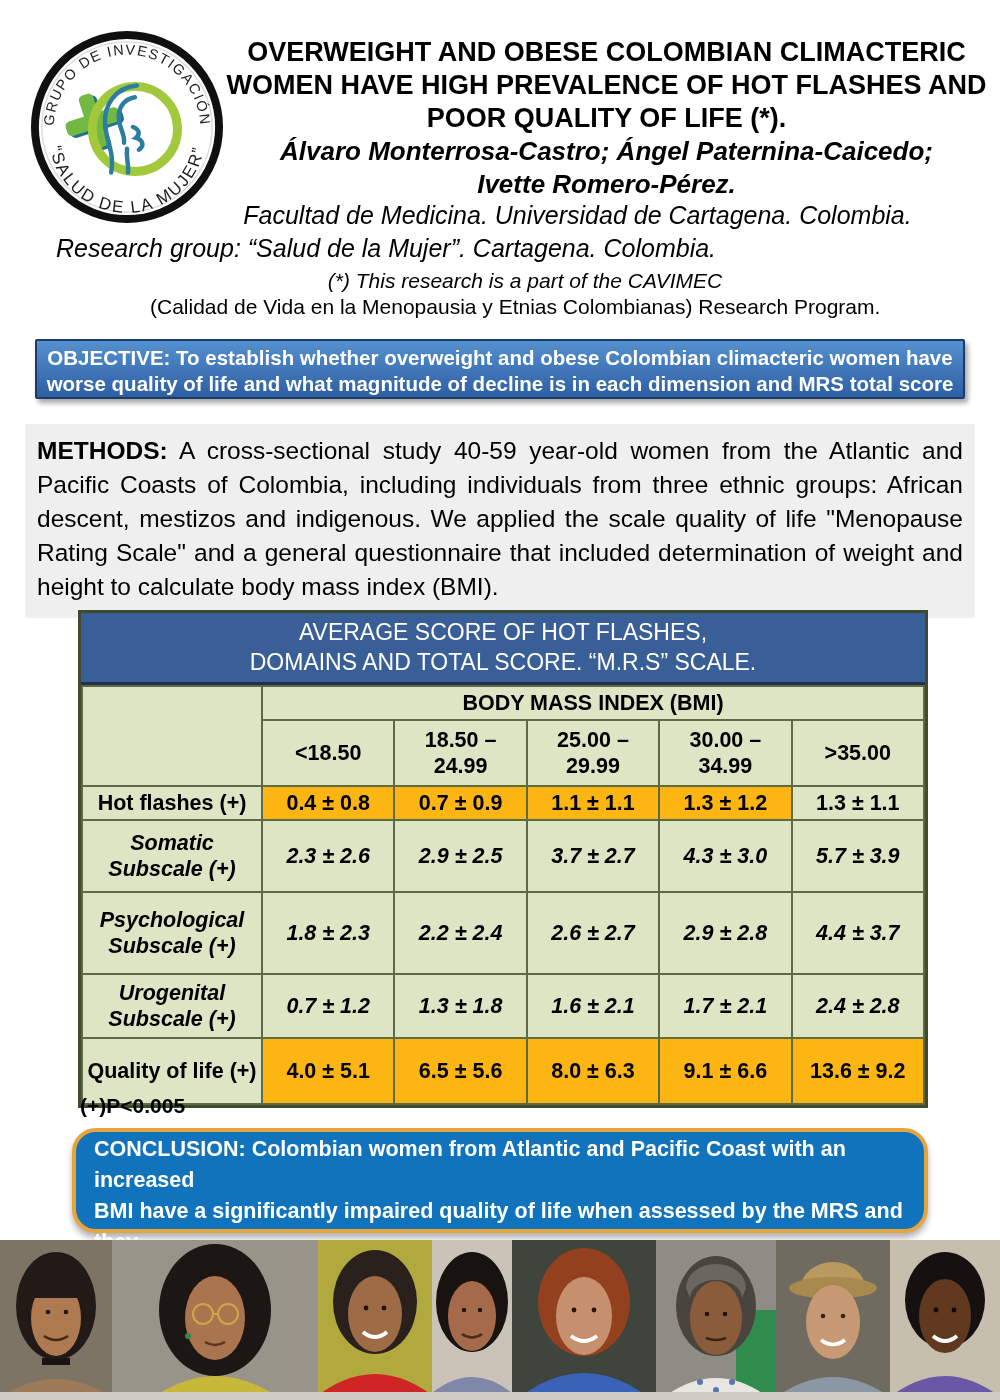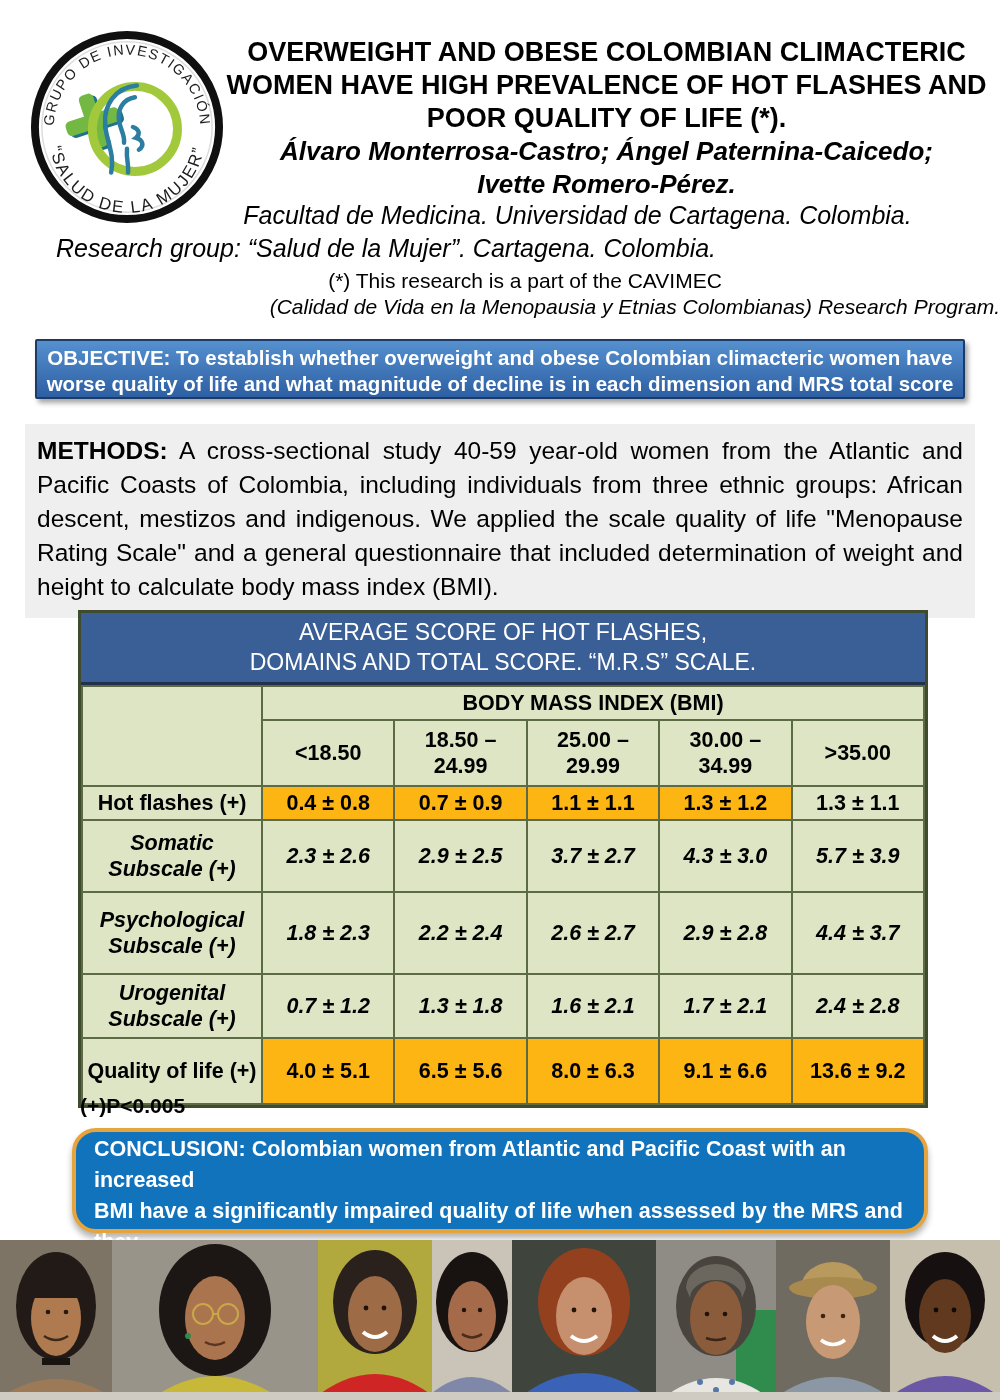--- a/index.html
+++ b/index.html
@@ -9,22 +9,22 @@
   }
   
   .logo{position:absolute;left:28px;top:28px;width:198px;height:198px;}
   .logo svg{width:100%;height:100%;font-family:"Liberation Sans",sans-serif;}
   .title-block{position:absolute;left:225px;right:12px;top:36px;text-align:center;}
   .title-line{font-size:27px;line-height:33px;font-weight:bold;}
   .author-line{font-size:26px;line-height:33px;font-weight:bold;font-style:italic;}
   .affil1{position:absolute;left:225px;right:70px;top:200px;text-align:center;
           font-style:italic;font-size:25px;line-height:30px;}
   .affil2{position:absolute;left:56px;top:233px;font-style:italic;font-size:25px;line-height:30px;white-space:nowrap;}
-  .note1{position:absolute;left:50px;right:0;top:268px;text-align:center;font-size:21px;line-height:26px;}
-  .note2{position:absolute;left:150px;right:0;top:294px;text-align:right;font-style:italic;font-size:21px;line-height:26px;}
+  .note1{position:absolute;left:50px;right:0;top:268px;text-align:center;font-style:italic;font-size:21px;line-height:26px;}
+  .note2{position:absolute;left:150px;right:0;top:294px;text-align:left;font-size:21px;line-height:26px;}
   
   .objective{
     position:absolute;left:35px;right:35px;top:339px;height:52px;
     background:linear-gradient(#5590cf,#2d5fa3);
     border:2px solid #1e3a66;border-radius:2px;
     box-shadow:3px 4px 5px rgba(0,0,0,.35);
     color:#fff;font-weight:bold;font-size:20.5px;line-height:26px;
     text-align:center;padding-top:4px;
   }
   

